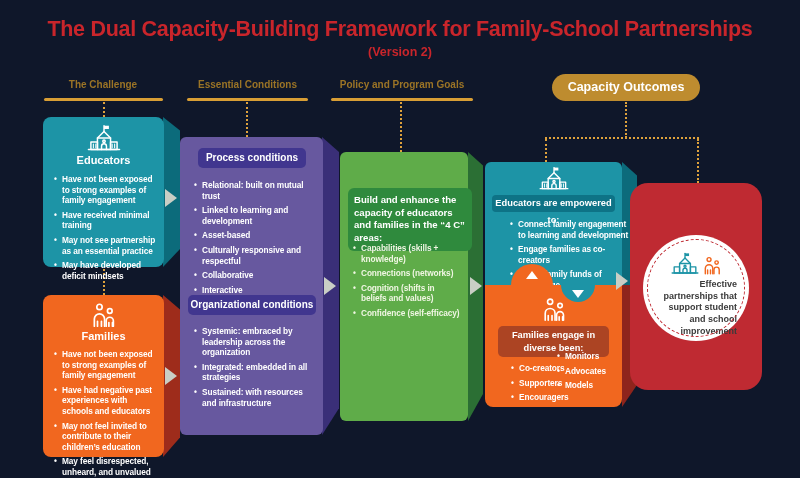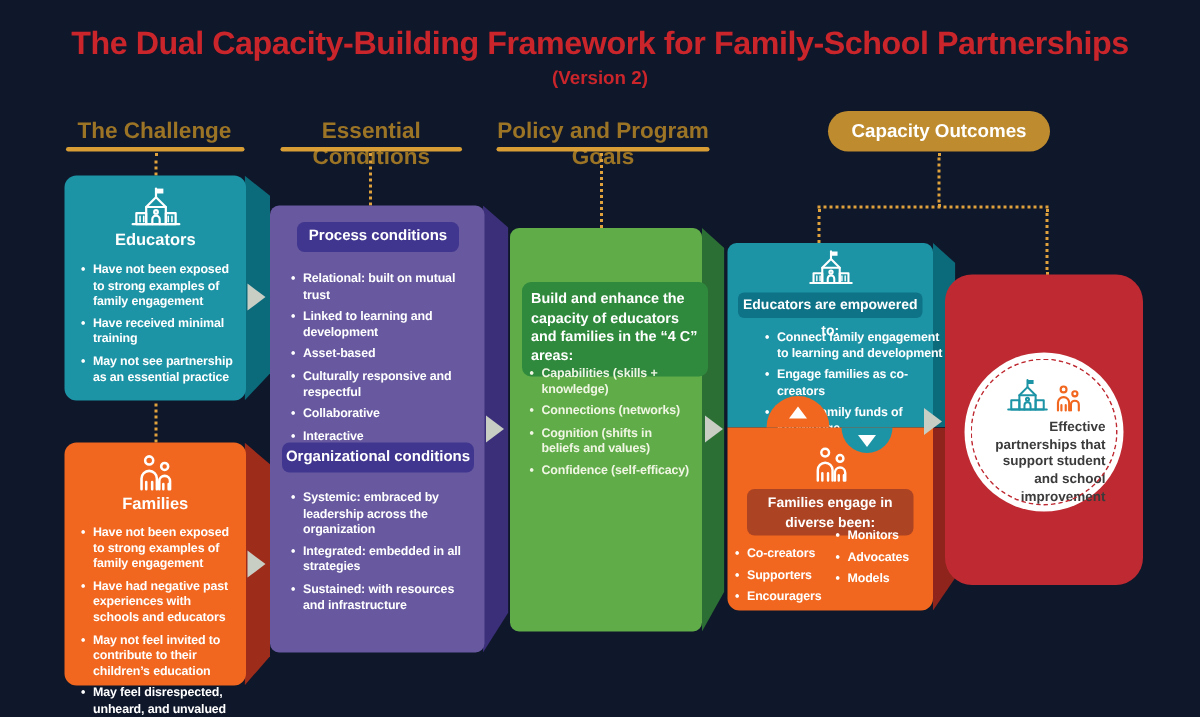--- a/index.html
+++ b/index.html
@@ -5,21 +5,21 @@
   html,body{margin:0;padding:0;}
   body{font-family:"Liberation Sans", sans-serif;}
   #stage{position:relative;width:800px;height:478px;background:#0f172a;overflow:hidden;}
   .abs{position:absolute;}
 
   
   .title{left:0;top:17px;width:800px;text-align:center;color:#C9252B;font-size:21.5px;font-weight:bold;letter-spacing:-0.3px;}
   .subtitle{left:0;top:45px;width:800px;text-align:center;color:#C9252B;font-size:12.5px;font-weight:bold;}
 
   
-  .colhead{color:#9B7426;font-size:15px;font-weight:bold;text-align:center;top:79px;}
+  .colhead{color:#9B7426;font-size:10px;font-weight:bold;text-align:center;top:79px;}
   .underline{top:98px;height:3px;background:#D89E35;border-radius:2px;}
   .pill-gold{left:552px;top:74px;width:148px;height:27px;background:#BE8C2F;border-radius:14px;
     color:#fff;font-size:12.5px;font-weight:bold;text-align:center;line-height:27px;}
 
   
   .dotv{width:0;border-left:2.5px dotted #DFA23C;}
   .doth{height:0;border-top:2.5px dotted #DFA23C;}
 
   
   .panel{border-radius:8px;}
@@ -93,20 +93,21 @@
         <rect x="30" y="22" width="8" height="9"></rect>
         <path d="M9 24.5v4.5M12 24.5v4.5M32 24.5v4.5M35 24.5v4.5" stroke-width="1.3"></path>
         <line x1="3" y1="31" x2="41" y2="31"></line>
       </svg>
     </div>
     <div class="panel-title" style="margin-top:2px;">Educators</div>
     <ul class="blist" style="margin:8px 6px 0 10px;">
       <li>Have not been exposed to strong examples of family engagement</li>
       <li>Have received minimal training</li>
       <li>May not see partnership as an essential practice</li>
+      <li>May have developed deficit mindsets</li>
     </ul>
   </div>
 
   <div class="abs side" style="left:163px;top:295px;width:17px;height:162px;background:#9E2C1B;clip-path:polygon(0 0,100% 9%,100% 88%,0 100%);"></div>
   <div class="abs panel orange-bg" style="left:43px;top:295px;width:121px;height:162px;">
     <div class="icon-center" style="margin-top:7px;">
       <svg width="27" height="26" viewBox="0 0 30 29" fill="none" stroke="#FFFFFF" stroke-width="1.9" stroke-linecap="round" stroke-linejoin="round">
         <circle cx="10.5" cy="5.5" r="3"></circle>
         <path d="M4.8 27v-8a5.7 5.7 0 0 1 11.4 0v8"></path>
         <path d="M8.3 27v-5.5M12.7 27v-5.5"></path>
@@ -186,21 +187,21 @@
       <svg width="26" height="25" viewBox="0 0 30 29" fill="none" stroke="#FFFFFF" stroke-width="1.9" stroke-linecap="round" stroke-linejoin="round">
         <circle cx="10.5" cy="5.5" r="3"></circle>
         <path d="M4.8 27v-8a5.7 5.7 0 0 1 11.4 0v8"></path>
         <path d="M8.3 27v-5.5M12.7 27v-5.5"></path>
         <circle cx="22" cy="10" r="2.6"></circle>
         <path d="M18 27v-6a4 4 0 0 1 8 0v6"></path>
         <path d="M21 27v-4M25 27v-4"></path>
       </svg>
     </div>
     <div class="abs hdr-box" style="left:13px;top:41px;width:111px;background:#AC4423;font-size:9.3px;line-height:1.35;padding:3px 0;border-radius:5px;">Families engage in diverse been:</div>
-    <ul class="blist" style="position:absolute;left:4px;top:78px;width:58px;">
+    <ul class="blist" style="position:absolute;left:25px;top:78px;width:58px;">
       <li>Co-creators</li>
       <li>Supporters</li>
       <li>Encouragers</li>
     </ul>
     <ul class="blist" style="position:absolute;left:71px;top:66px;width:60px;">
       <li>Monitors</li>
       <li>Advocates</li>
       <li>Models</li>
     </ul>
   </div>

